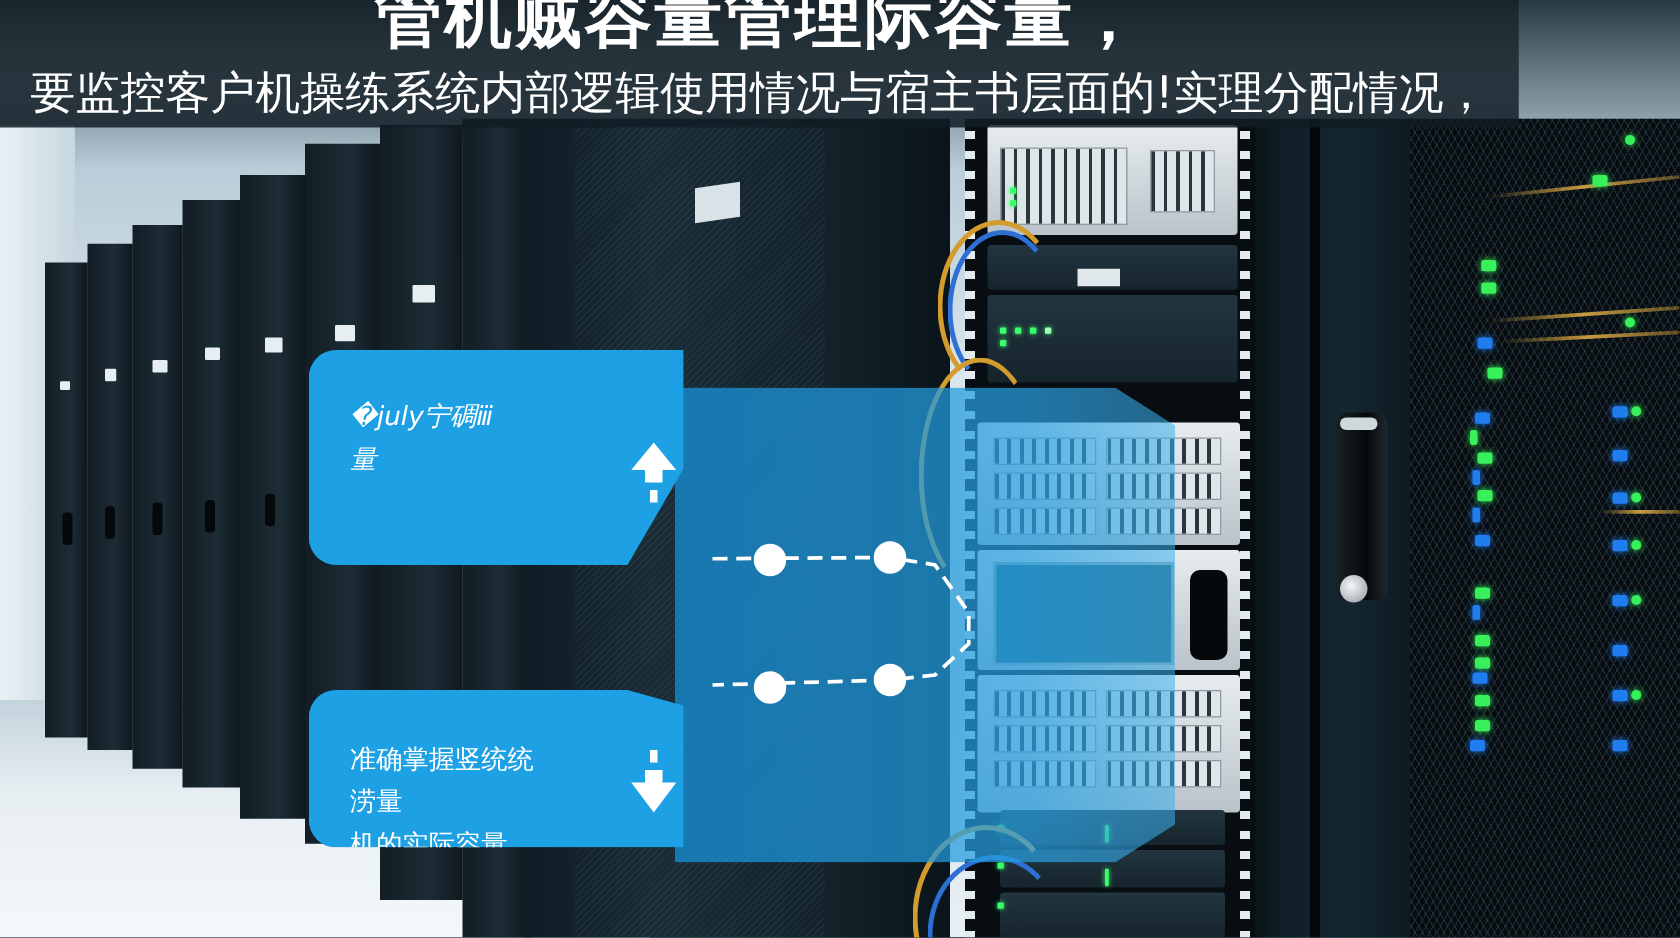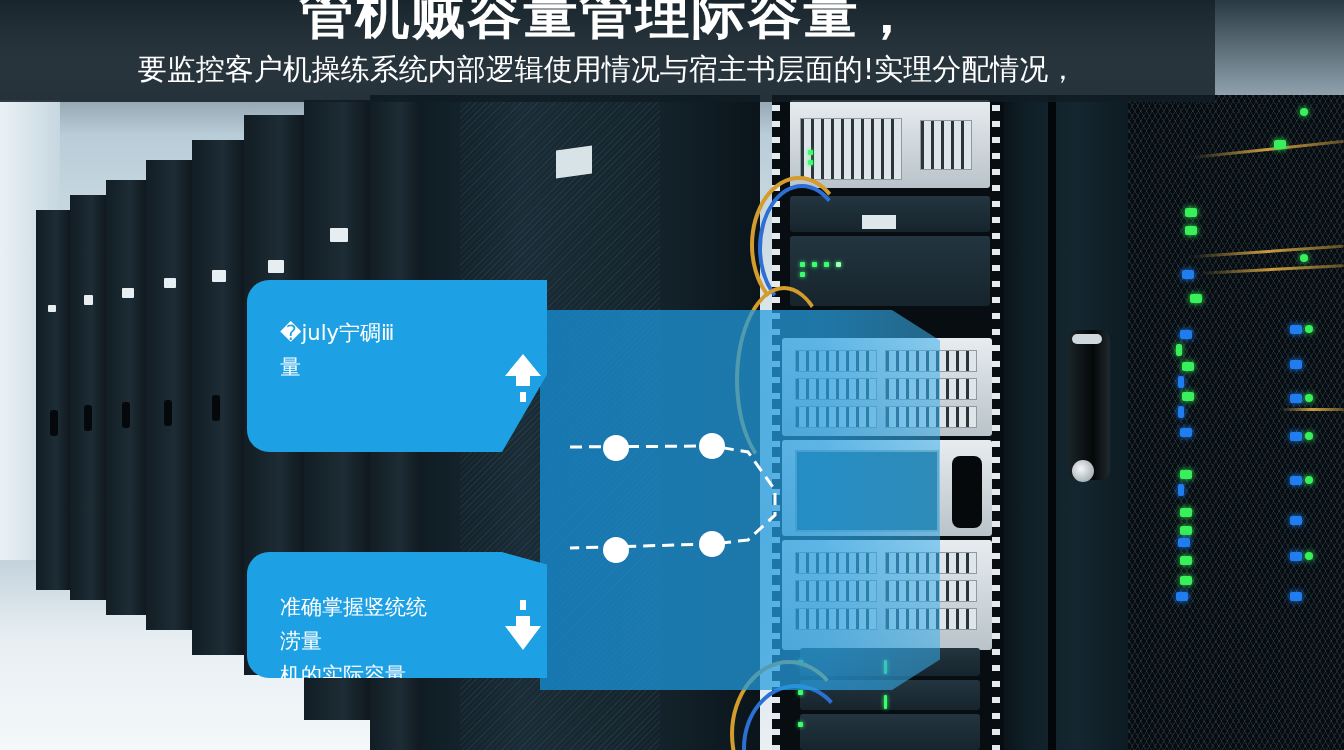--- a/index.html
+++ b/index.html
@@ -54,32 +54,32 @@
       repeating-linear-gradient(-60deg, rgba(120,150,165,.18) 0 1px, transparent 1px 5px); }
   .rled { position:absolute; width:12px; height:9px; border-radius:2px; }
   .rled.g { background:#37f05a; box-shadow:0 0 6px #37f05a; }
   .rled.b { background:#1f7df0; box-shadow:0 0 6px #1f7df0; }
   .fiber { position:absolute; height:3px; background:linear-gradient(90deg,rgba(210,160,60,0),#c99b3f,rgba(210,160,60,.4)); border-radius:2px; }
 
   
   .header-band { position:absolute; left:0; top:0; width:1215px; height:102px;
     background:linear-gradient(180deg, rgba(10,18,24,.55), rgba(16,28,36,.85)); }
   .title { position:absolute; left:0; right:0; top:-22px; text-align:center; color:#fff; font-weight:bold; font-size:54px; letter-spacing:2px; white-space:nowrap; }
-  .subtitle { position:absolute; left:0; right:0; top:50px; text-align:center; color:#fff; font-size:29px; white-space:nowrap; letter-spacing:0px; }
+  .subtitle { position:absolute; left:0; right:0; top:50px; text-align:center; color:#fff; font-size:36px; white-space:nowrap; letter-spacing:0px; }
 
   
   .beam { position:absolute; left:540px; top:310px; width:400px; height:380px;
     background:linear-gradient(90deg, rgba(22,140,210,.78) 0%, rgba(40,160,225,.72) 70%, rgba(60,175,235,.55) 100%);
     clip-path: polygon(0 0, 88% 0, 100% 8%, 100% 92%, 88% 100%, 0 100%);
   }
   .callout { position:absolute; left:247px; width:300px; background:#1ea0e4; border-radius:22px 0 0 22px; }
   .callout.top { top:280px; height:172px; clip-path:polygon(0 0,100% 0,100% 55%,85% 100%,0 100%); border-radius:22px 0 0 22px; }
   .callout.bottom { top:552px; height:126px; clip-path:polygon(0 0,85% 0,100% 10%,100% 100%,0 100%); }
   .callout-text { position:absolute; left:33px; color:#fff; font-size:21px; line-height:34px; }
-  .callout.top .callout-text { top:36px; }
+  .callout.top .callout-text { top:36px;font-style:italic; }
   .callout.bottom .callout-text { top:38px; }
   .arrow { position:absolute; }
 
   .dot { position:absolute; width:26px; height:26px; border-radius:50%; background:#fff; }
   svg.dash { position:absolute; left:0; top:0; overflow:visible; }
 </style>
 </head>
 <body>
 
 <div class="scene">

